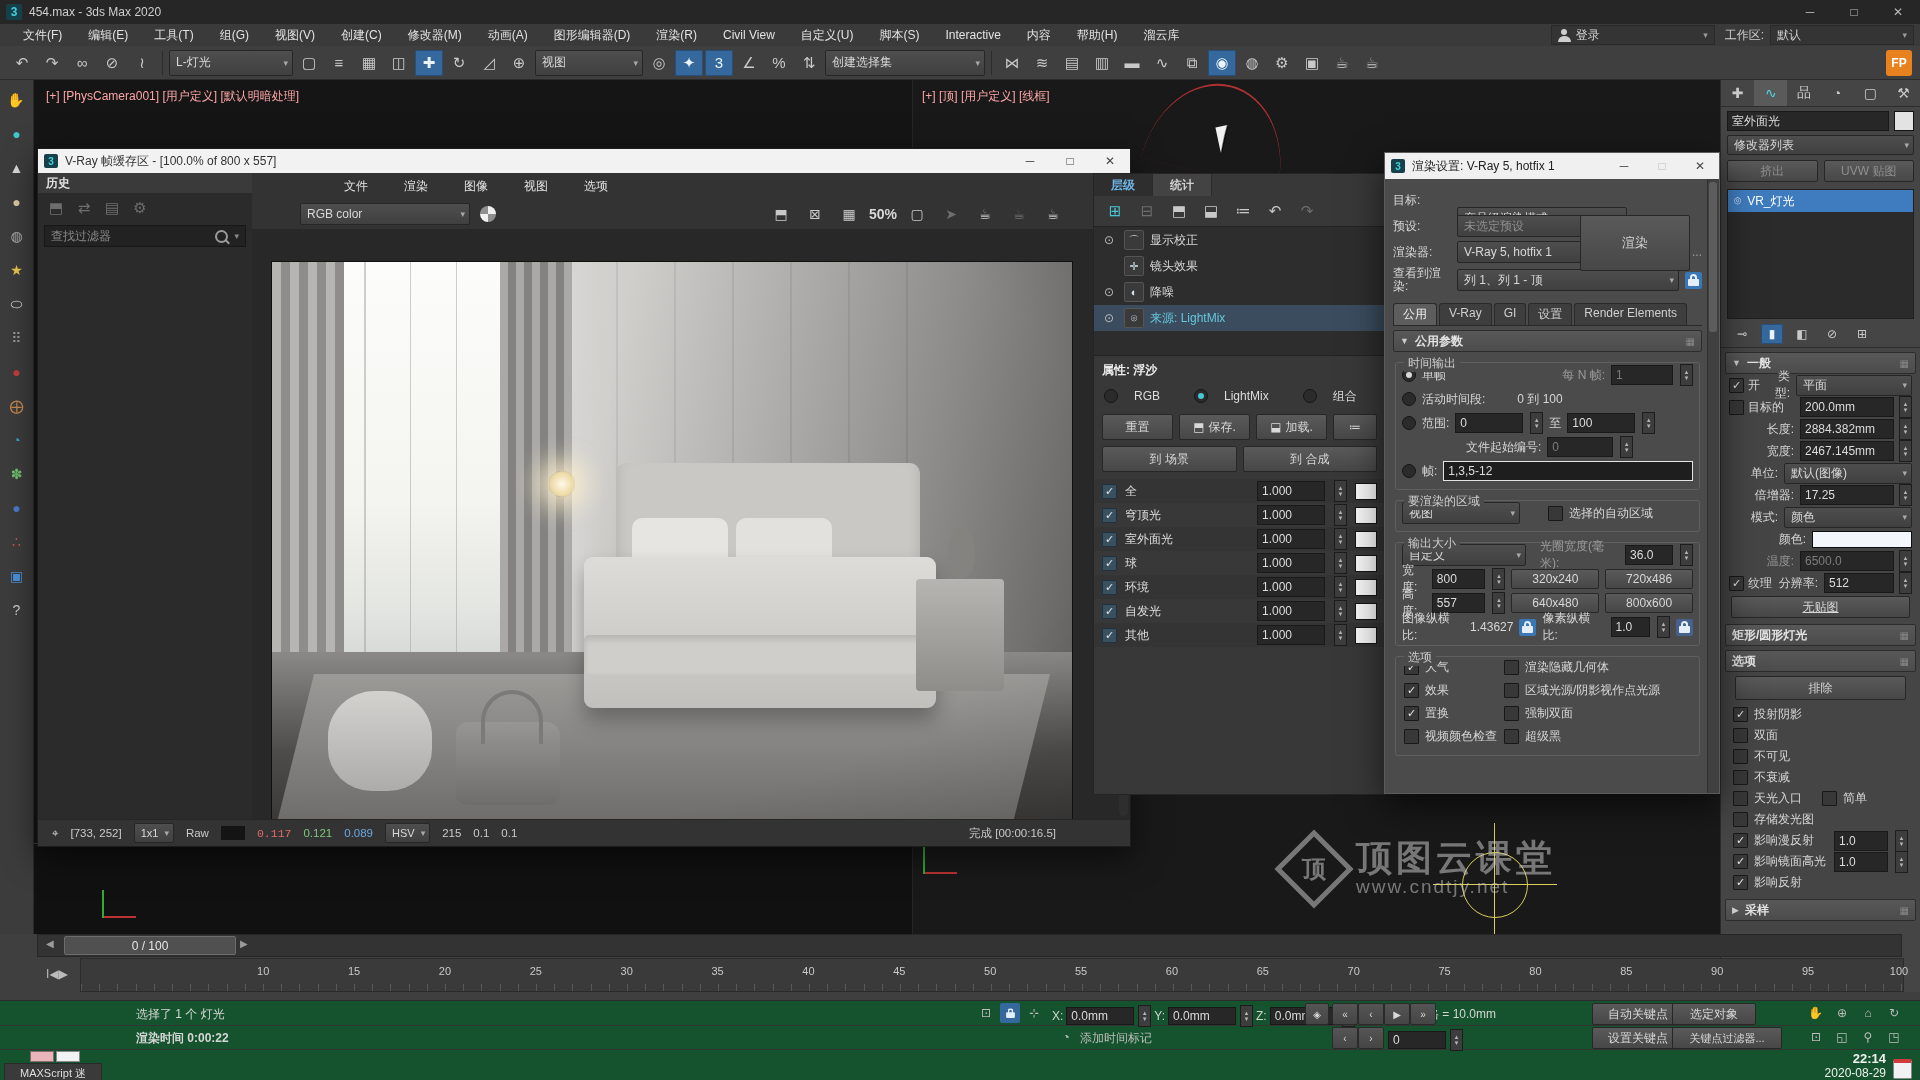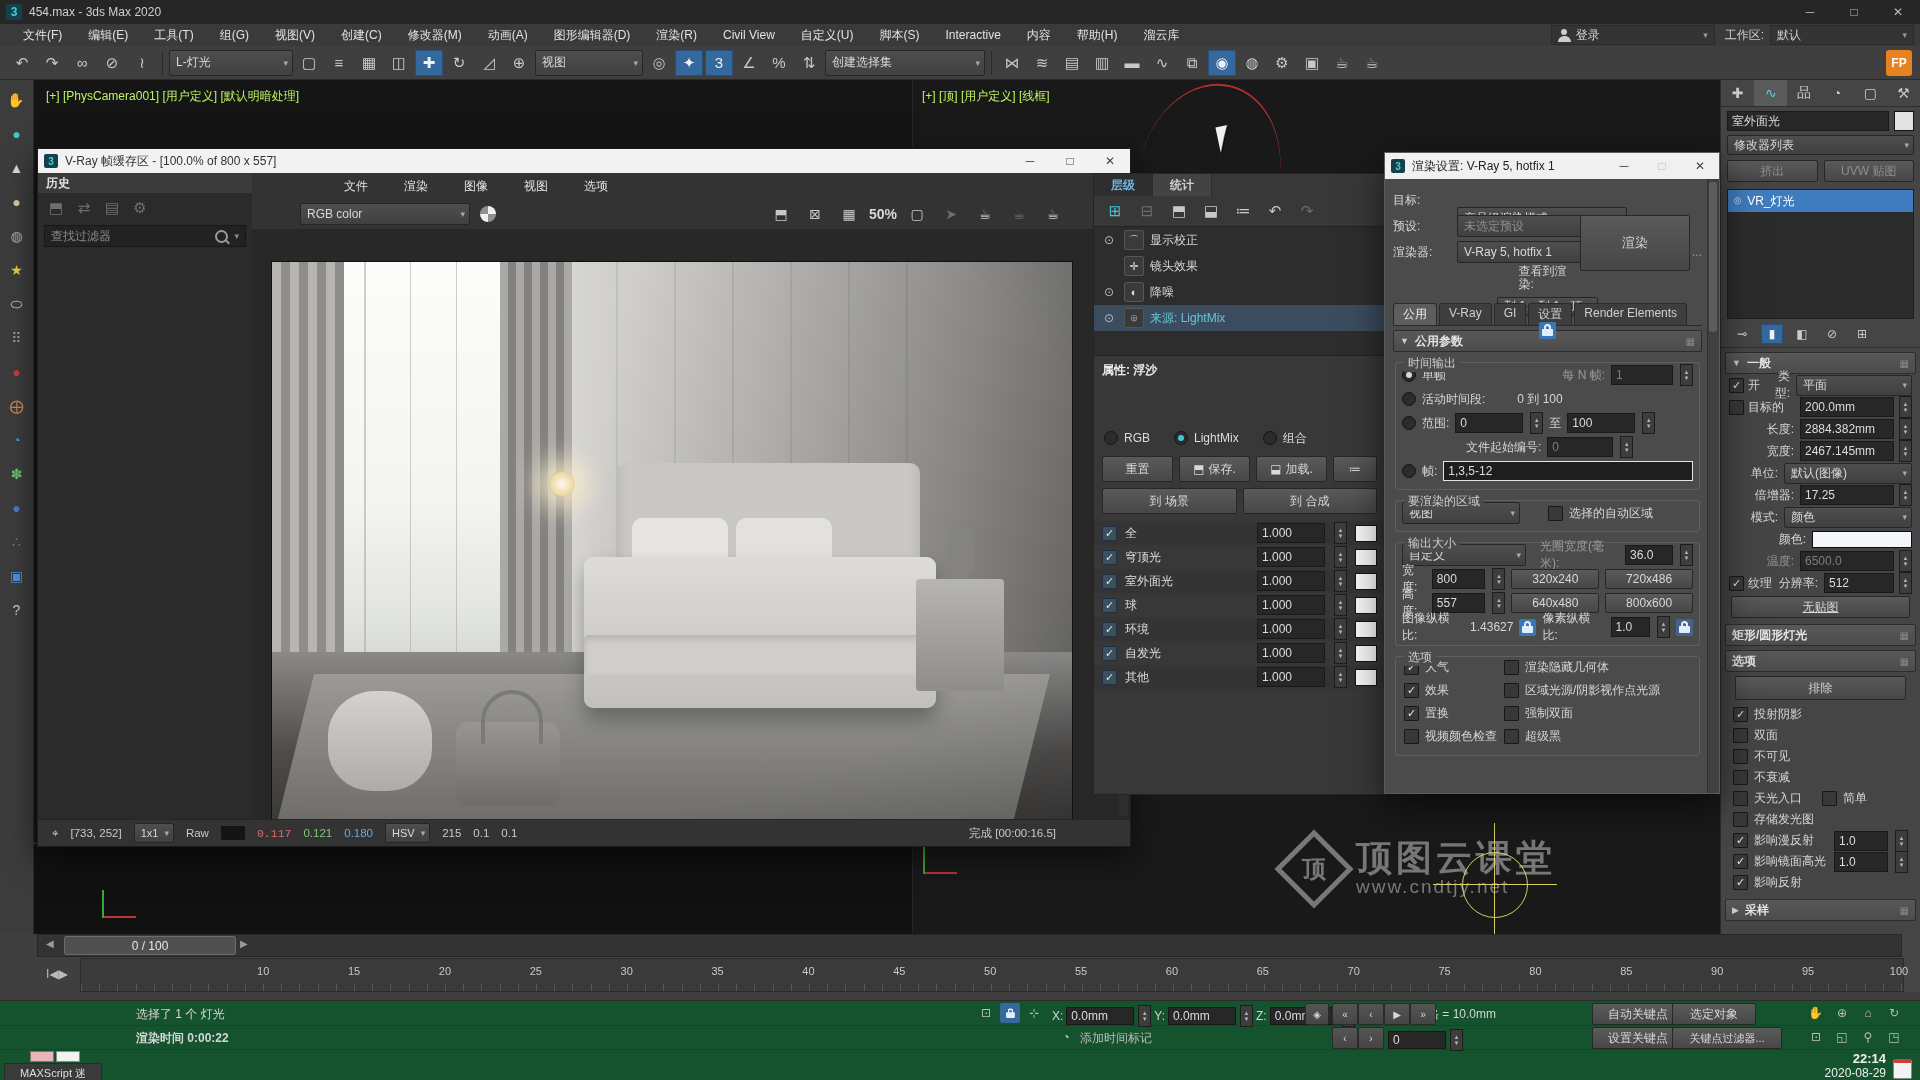--- a/index.html
+++ b/index.html
@@ -81,21 +81,21 @@
   .fp{width:26px;height:26px;background:#e8821e;color:#fff;font-weight:bold;border-radius:3px;
       display:flex;align-items:center;justify-content:center;margin:0 8px 0 4px;flex:0 0 auto;}
   .tb-group{display:flex;gap:2px;}
   
   .vtoolbar{left:0;top:80px;width:34px;height:854px;background:#3c3c3c;border-right:1px solid #2a2a2a;
      display:flex;flex-direction:column;align-items:center;padding-top:8px;gap:10px;box-sizing:border-box;}
   .vtoolbar .icell{width:24px;height:24px;font-size:14px;}
   .vp-left{left:34px;top:80px;width:878px;height:763px;background:#151515;}
   .vp-left-b{left:34px;top:844px;width:878px;height:90px;background:#111;}
   .vp-right{left:912px;top:80px;width:808px;height:854px;background:#191919;border-left:1px solid #262626;}
-  .vplabel{color:#bef264;font-size:12px;}
+  .vplabel{color:#fca5a5;font-size:12px;}
   .redarc{left:1150px;top:84px;width:140px;height:90px;border:0;border-top:2px solid #c03434;
      border-radius:50% 50% 0 0/100% 100% 0 0;transform:rotate(14deg);opacity:.9;}
   .gizmo{left:1462px;top:852px;width:64px;height:64px;border:1px solid #d9cf5a;border-radius:50%;}
   .gizmo::before{content:"";position:absolute;left:-30px;top:31px;width:124px;height:1px;background:#d9cf5a;}
   .gizmo::after{content:"";position:absolute;left:31px;top:-30px;width:1px;height:124px;background:#d9cf5a;}
   .axis{width:60px;height:40px;}
   .axis::before{content:"";position:absolute;left:8px;bottom:6px;width:34px;height:2px;background:#b33;}
   .axis::after{content:"";position:absolute;left:8px;bottom:6px;width:2px;height:28px;background:#3a3;}
   .watermark{left:1286px;top:840px;display:flex;align-items:center;gap:14px;color:rgba(214,214,214,.5);}
   .wm-logo{width:46px;height:46px;border:5px solid rgba(214,214,214,.5);transform:rotate(45deg);
@@ -183,21 +183,21 @@
   .ltab.active{background:#2e2e2e;color:#6fb7e8;}
   .licons{display:flex;gap:6px;align-items:center;height:30px;padding:0 8px;background:#383838;}
   .ltree{height:128px;background:#2d2d2d;border-top:1px solid #232323;border-bottom:1px solid #232323;overflow:hidden;}
   .trow{display:flex;align-items:center;height:26px;gap:6px;padding-left:6px;color:#d6d6d6;}
   .trow.sel{background:#3a4c5e;color:#67c6da;}
   .trow .eye{width:18px;color:#b9b9b9;text-align:center;}
   .trow .ic{width:18px;height:18px;border:1px solid #555;background:#3a3a3a;display:flex;align-items:center;
      justify-content:center;font-size:11px;color:#cfe3ef;border-radius:2px;}
   .trow.indent{padding-left:30px;}
   .lprops{padding:6px 8px 2px;font-weight:bold;color:#ececec;}
-  .lradios{display:flex;align-items:center;gap:6px;padding:4px 10px;height:22px;margin-top:42px;}
+  .lradios{display:flex;align-items:center;gap:16px;padding:4px 10px;height:22px;}
   .lradios .lab{margin-right:18px;color:#dcdcdc;}
   .lbtns{display:flex;gap:6px;padding:3px 8px;}
   .lbtns .btn{flex:1;height:24px;}
   .lbtns .btn.sm{flex:0 0 26px;}
   .lrows{margin-top:4px;}
   .lrow{display:flex;align-items:center;height:24px;gap:8px;padding:0 8px;}
   .lrow:nth-child(odd){background:#343434;}
   .lrow .lab{flex:1;color:#dedede;}
   .lrow .field{width:58px;justify-content:flex-start;}
   .lrow .swatch{width:20px;height:15px;background:#f6f6f6;}
@@ -529,21 +529,21 @@
       <span>⌖</span>
       <span>[733, 252]</span>
       <span class="dd">
         <span>1x1</span>
           <i class="dd-ar">▾</i>
         </span>
       <span>Raw</span>
       <span class="swatch" style="width:22px;height:12px;background:#141414;"></span>
       <span class="rv">0.117</span>
       <span class="gv">0.121</span>
-      <span class="bv">0.180</span>
+      <span class="bv">0.089</span>
       <span class="dd">
         <span>HSV</span>
           <i class="dd-ar">▾</i>
         </span>
       <span>215</span>
       <span>0.1</span>
       <span>0.1</span>
       <span style="flex:1"></span>
       <span style="margin-right:60px;">完成 [00:00:16.5]</span>
     </div>
@@ -724,21 +724,21 @@
       <div class="rrow">
           <span class="rlab">渲染器:</span>
         <span class="dd" style="width:158px;">
           <span>V-Ray 5, hotfix 1</span>
             <i class="dd-ar">▾</i>
           </span>
         <span class="cb"></span>
         <span>保存文件</span>
         <span style="color:#9b9b9b;">...</span>
         </div>
-      <div class="rrow" style="height:30px;flex-direction:column;">
+      <div class="rrow" style="height:30px;">
           <span class="rlab" style="line-height:13px;">查看到渲染:</span>
         <span class="dd" style="flex:1;">
           <span>列 1、列 1 - 顶</span>
             <i class="dd-ar">▾</i>
           </span>
         <span class="i-lock"></span>
         </div>
       <span class="btn renderbtn">渲染</span>
 
       <div class="rtabs">

